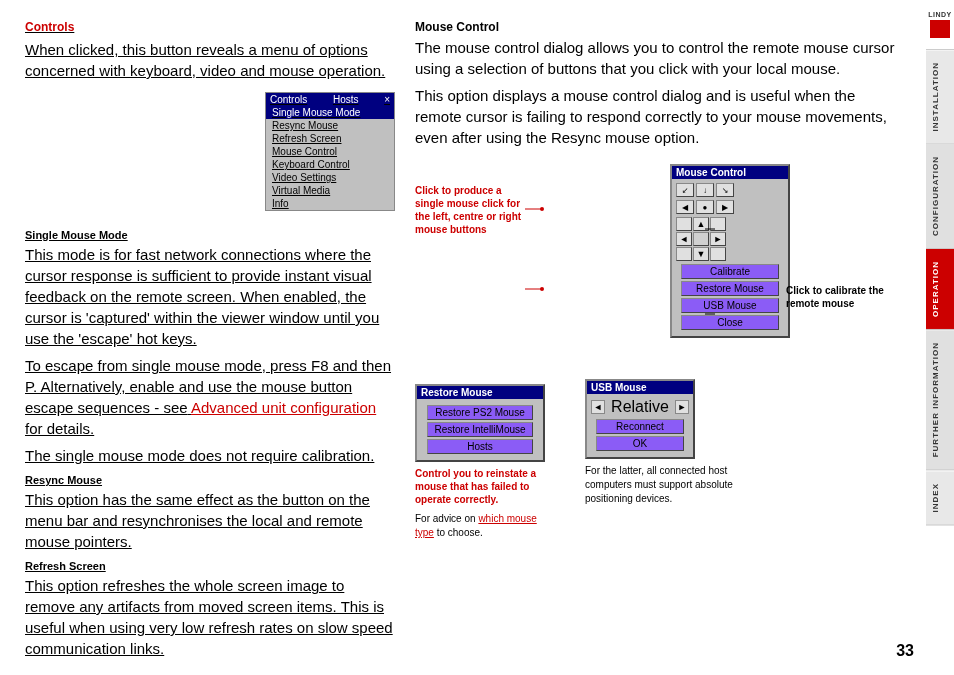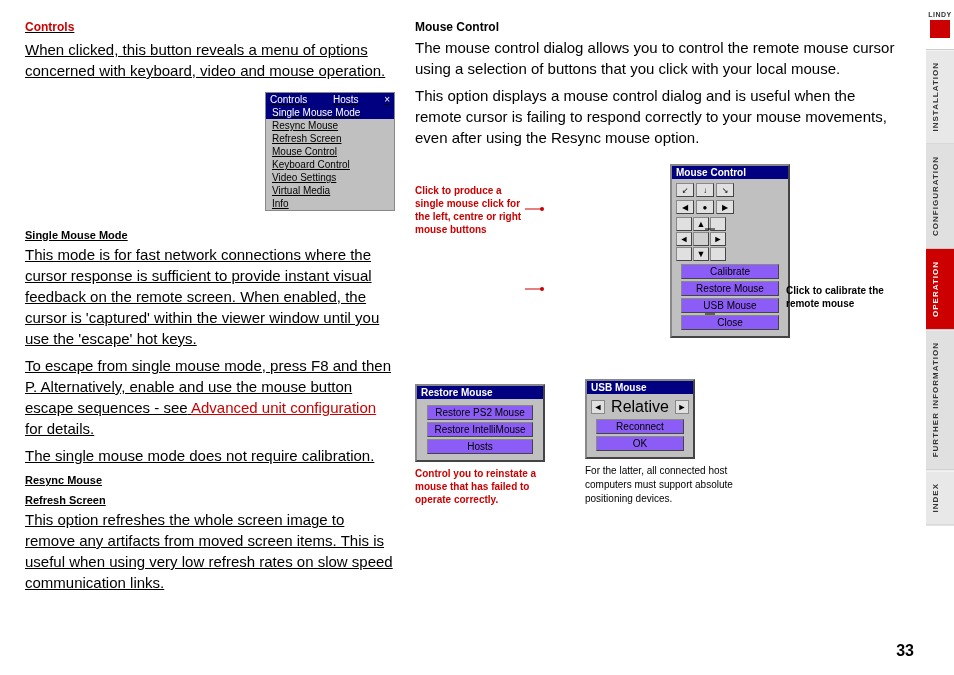--- a/index.html
+++ b/index.html
@@ -382,20 +382,21 @@
     <h3 class="sub-heading">Single Mouse Mode</h3>
     <p>This mode is for fast network connections where the cursor response is sufficient to provide instant visual feedback on the remote screen. When enabled, the cursor is 'captured' within the viewer window until you use the 'escape' hot keys.</p>
     <p>
       <span>To escape from single mouse mode, press F8 and then P. Alternatively, enable and use the mouse button escape sequences - see</span>
       <a class="link">Advanced unit configuration</a>
       <span> for details.</span>
     </p>
     <p>The single mouse mode does not require calibration.</p>
 
     <h3 class="sub-heading">Resync Mouse</h3>
+    <p>This option has the same effect as the button on the menu bar and resynchronises the local and remote mouse pointers.</p>
 
     <h3 class="sub-heading">Refresh Screen</h3>
     <p>This option refreshes the whole screen image to remove any artifacts from moved screen items. This is useful when using very low refresh rates on slow speed communication links.</p>
   </div>
 
   <div class="right-col">
     <h3 class="sub-heading" style="font-size:12px; margin-top:0;">Mouse Control</h3>
     <p>The mouse control dialog allows you to control the remote mouse cursor using a selection of buttons that you click with your local mouse.</p>
     <p>This option displays a mouse control dialog and is useful when the remote cursor is failing to respond correctly to your mouse movements, even after using the Resync mouse option.</p>
 
@@ -465,20 +466,25 @@
         <div class="restore-dialog">
           <div class="restore-title">Restore Mouse</div>
           <div class="restore-body">
             <div class="dialog-btn">Restore PS2 Mouse</div>
             <div class="dialog-btn">Restore IntelliMouse</div>
             <div class="dialog-btn">Hosts</div>
           </div>
         </div>
         <div style="margin-top:5px; max-width:140px;">
           <p class="red-annotation">Control you to reinstate a mouse that has failed to operate correctly.</p>
+          <p style="font-size:10px; margin-top:3px;">
+            <span>For advice on</span>
+            <a class="link">which mouse type</a>
+            <span> to choose.</span>
+          </p>
         </div>
       </div>
 
       <div>
         <div class="usb-dialog">
           <div class="usb-title">USB Mouse</div>
           <div class="usb-body">
             <div class="usb-nav">
               <div class="usb-nav-btn">◄</div>
               <span class="usb-label">Relative</span>

